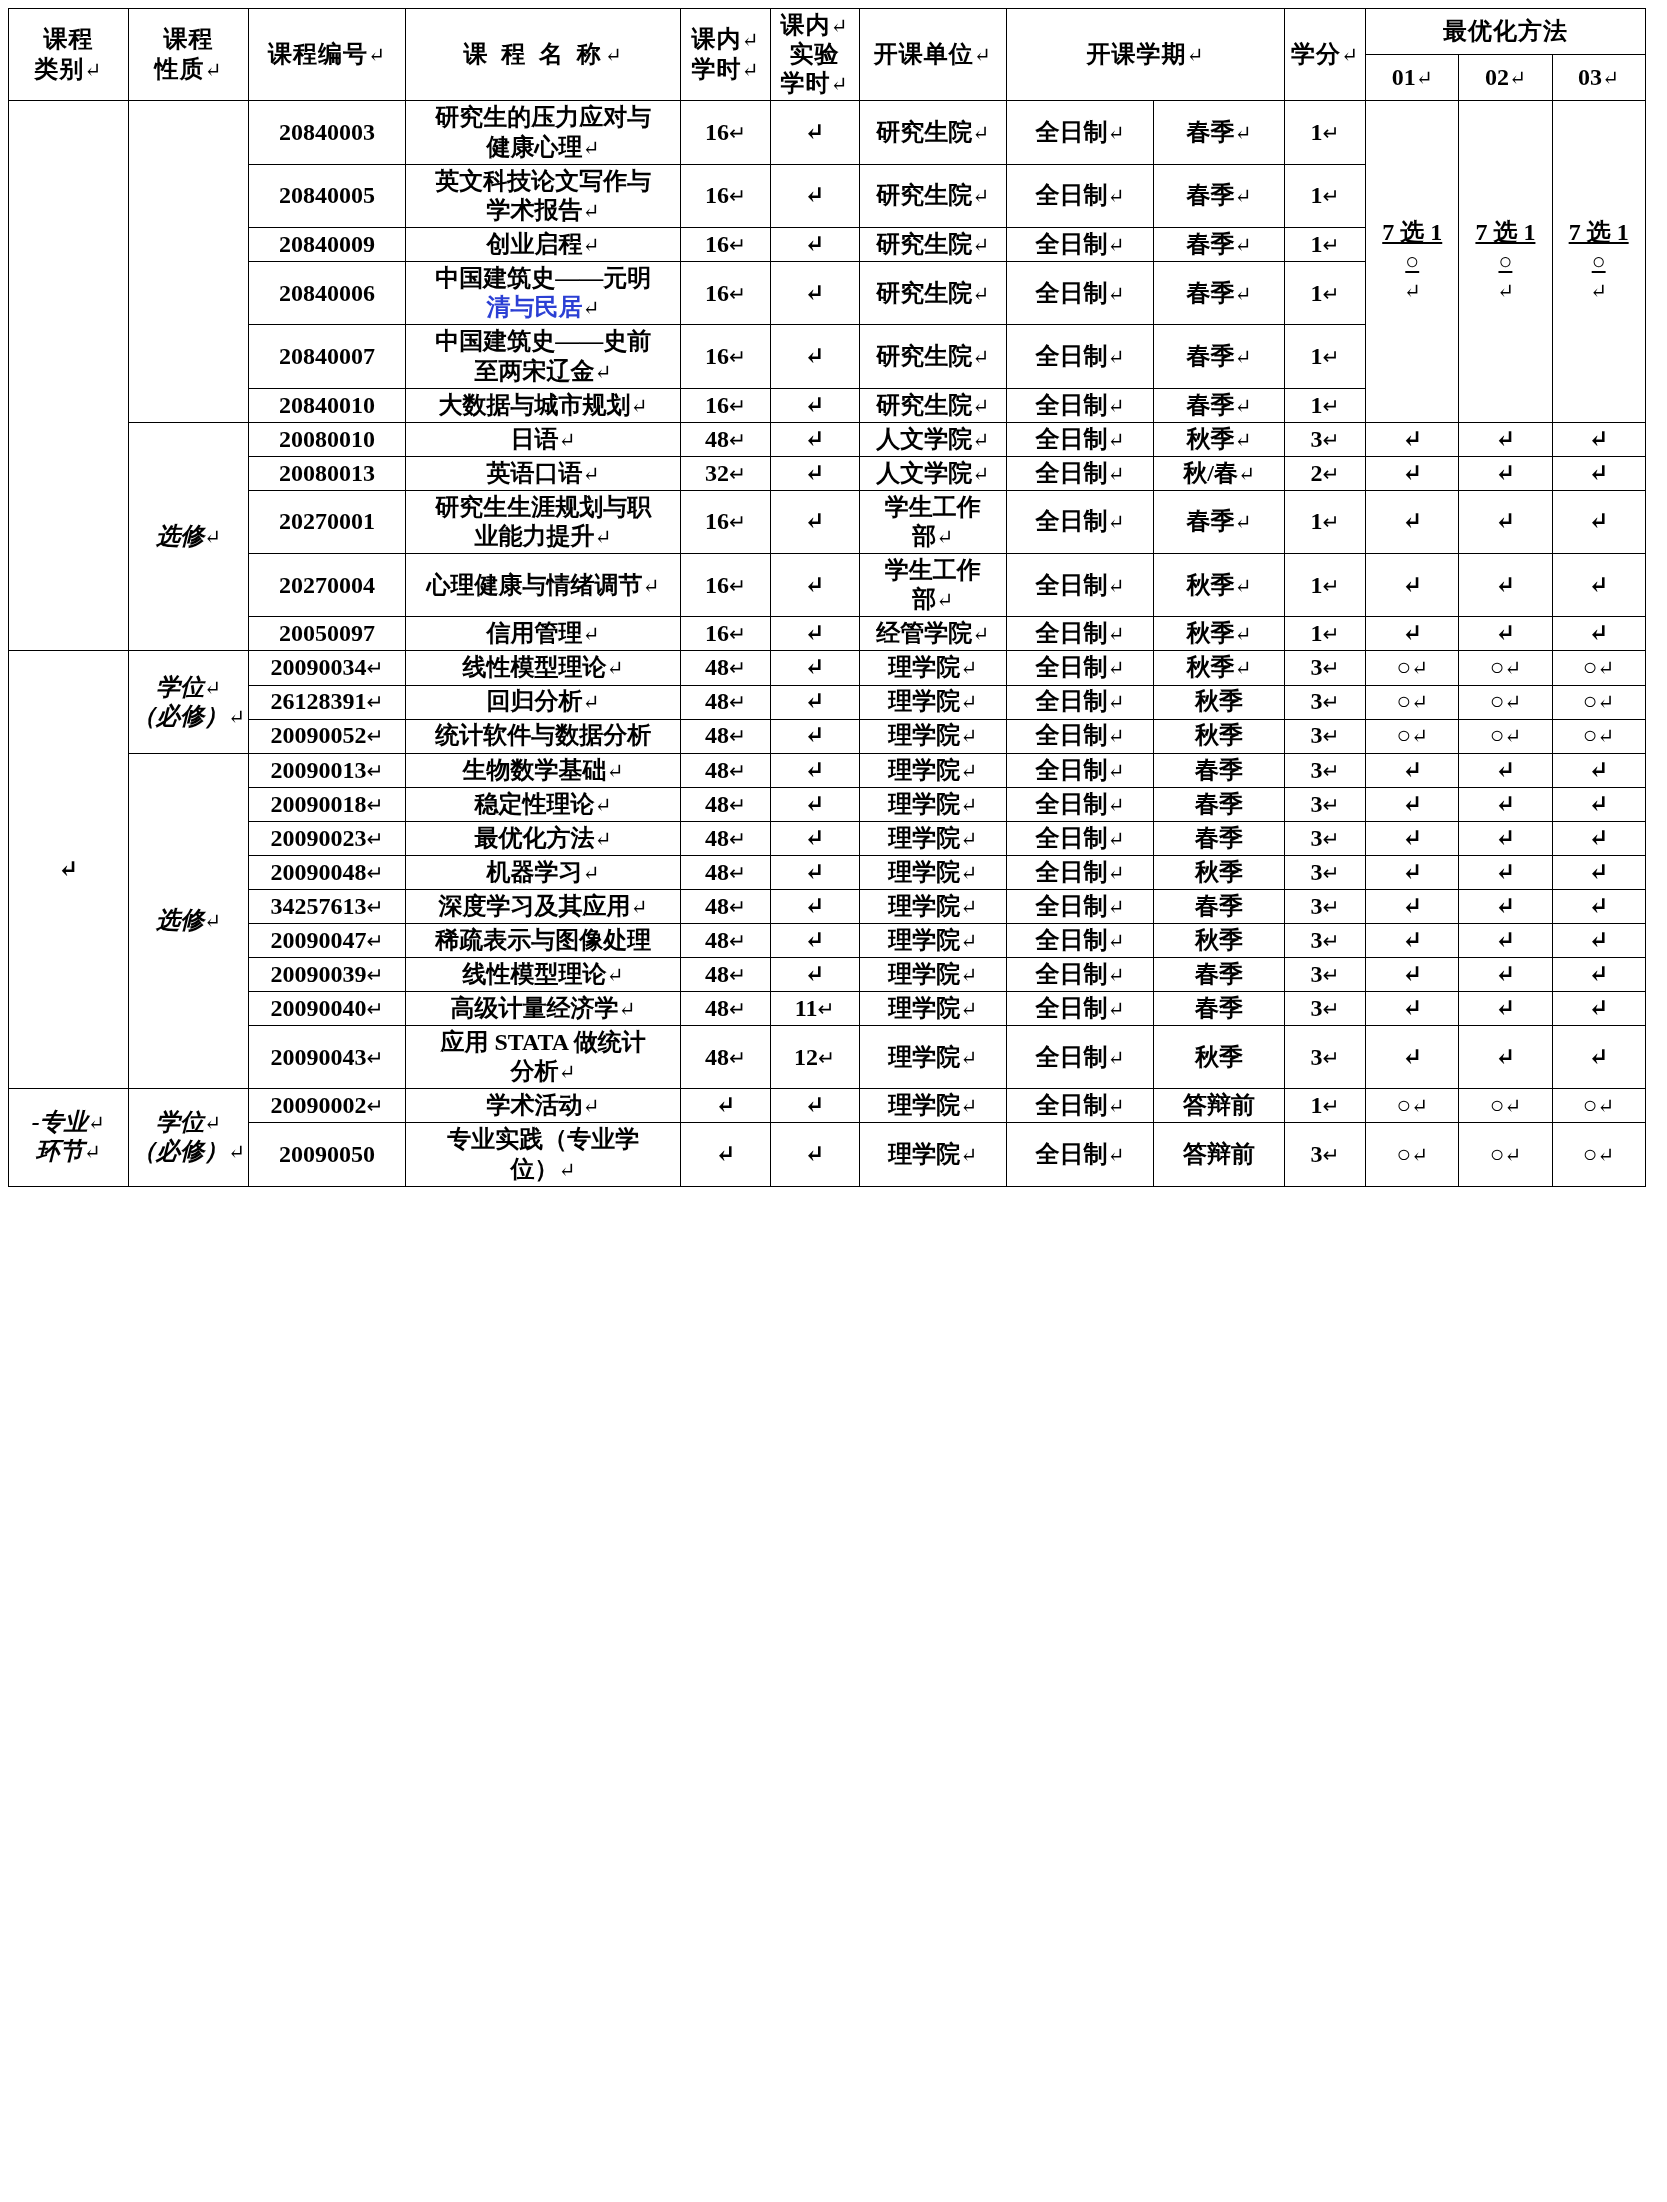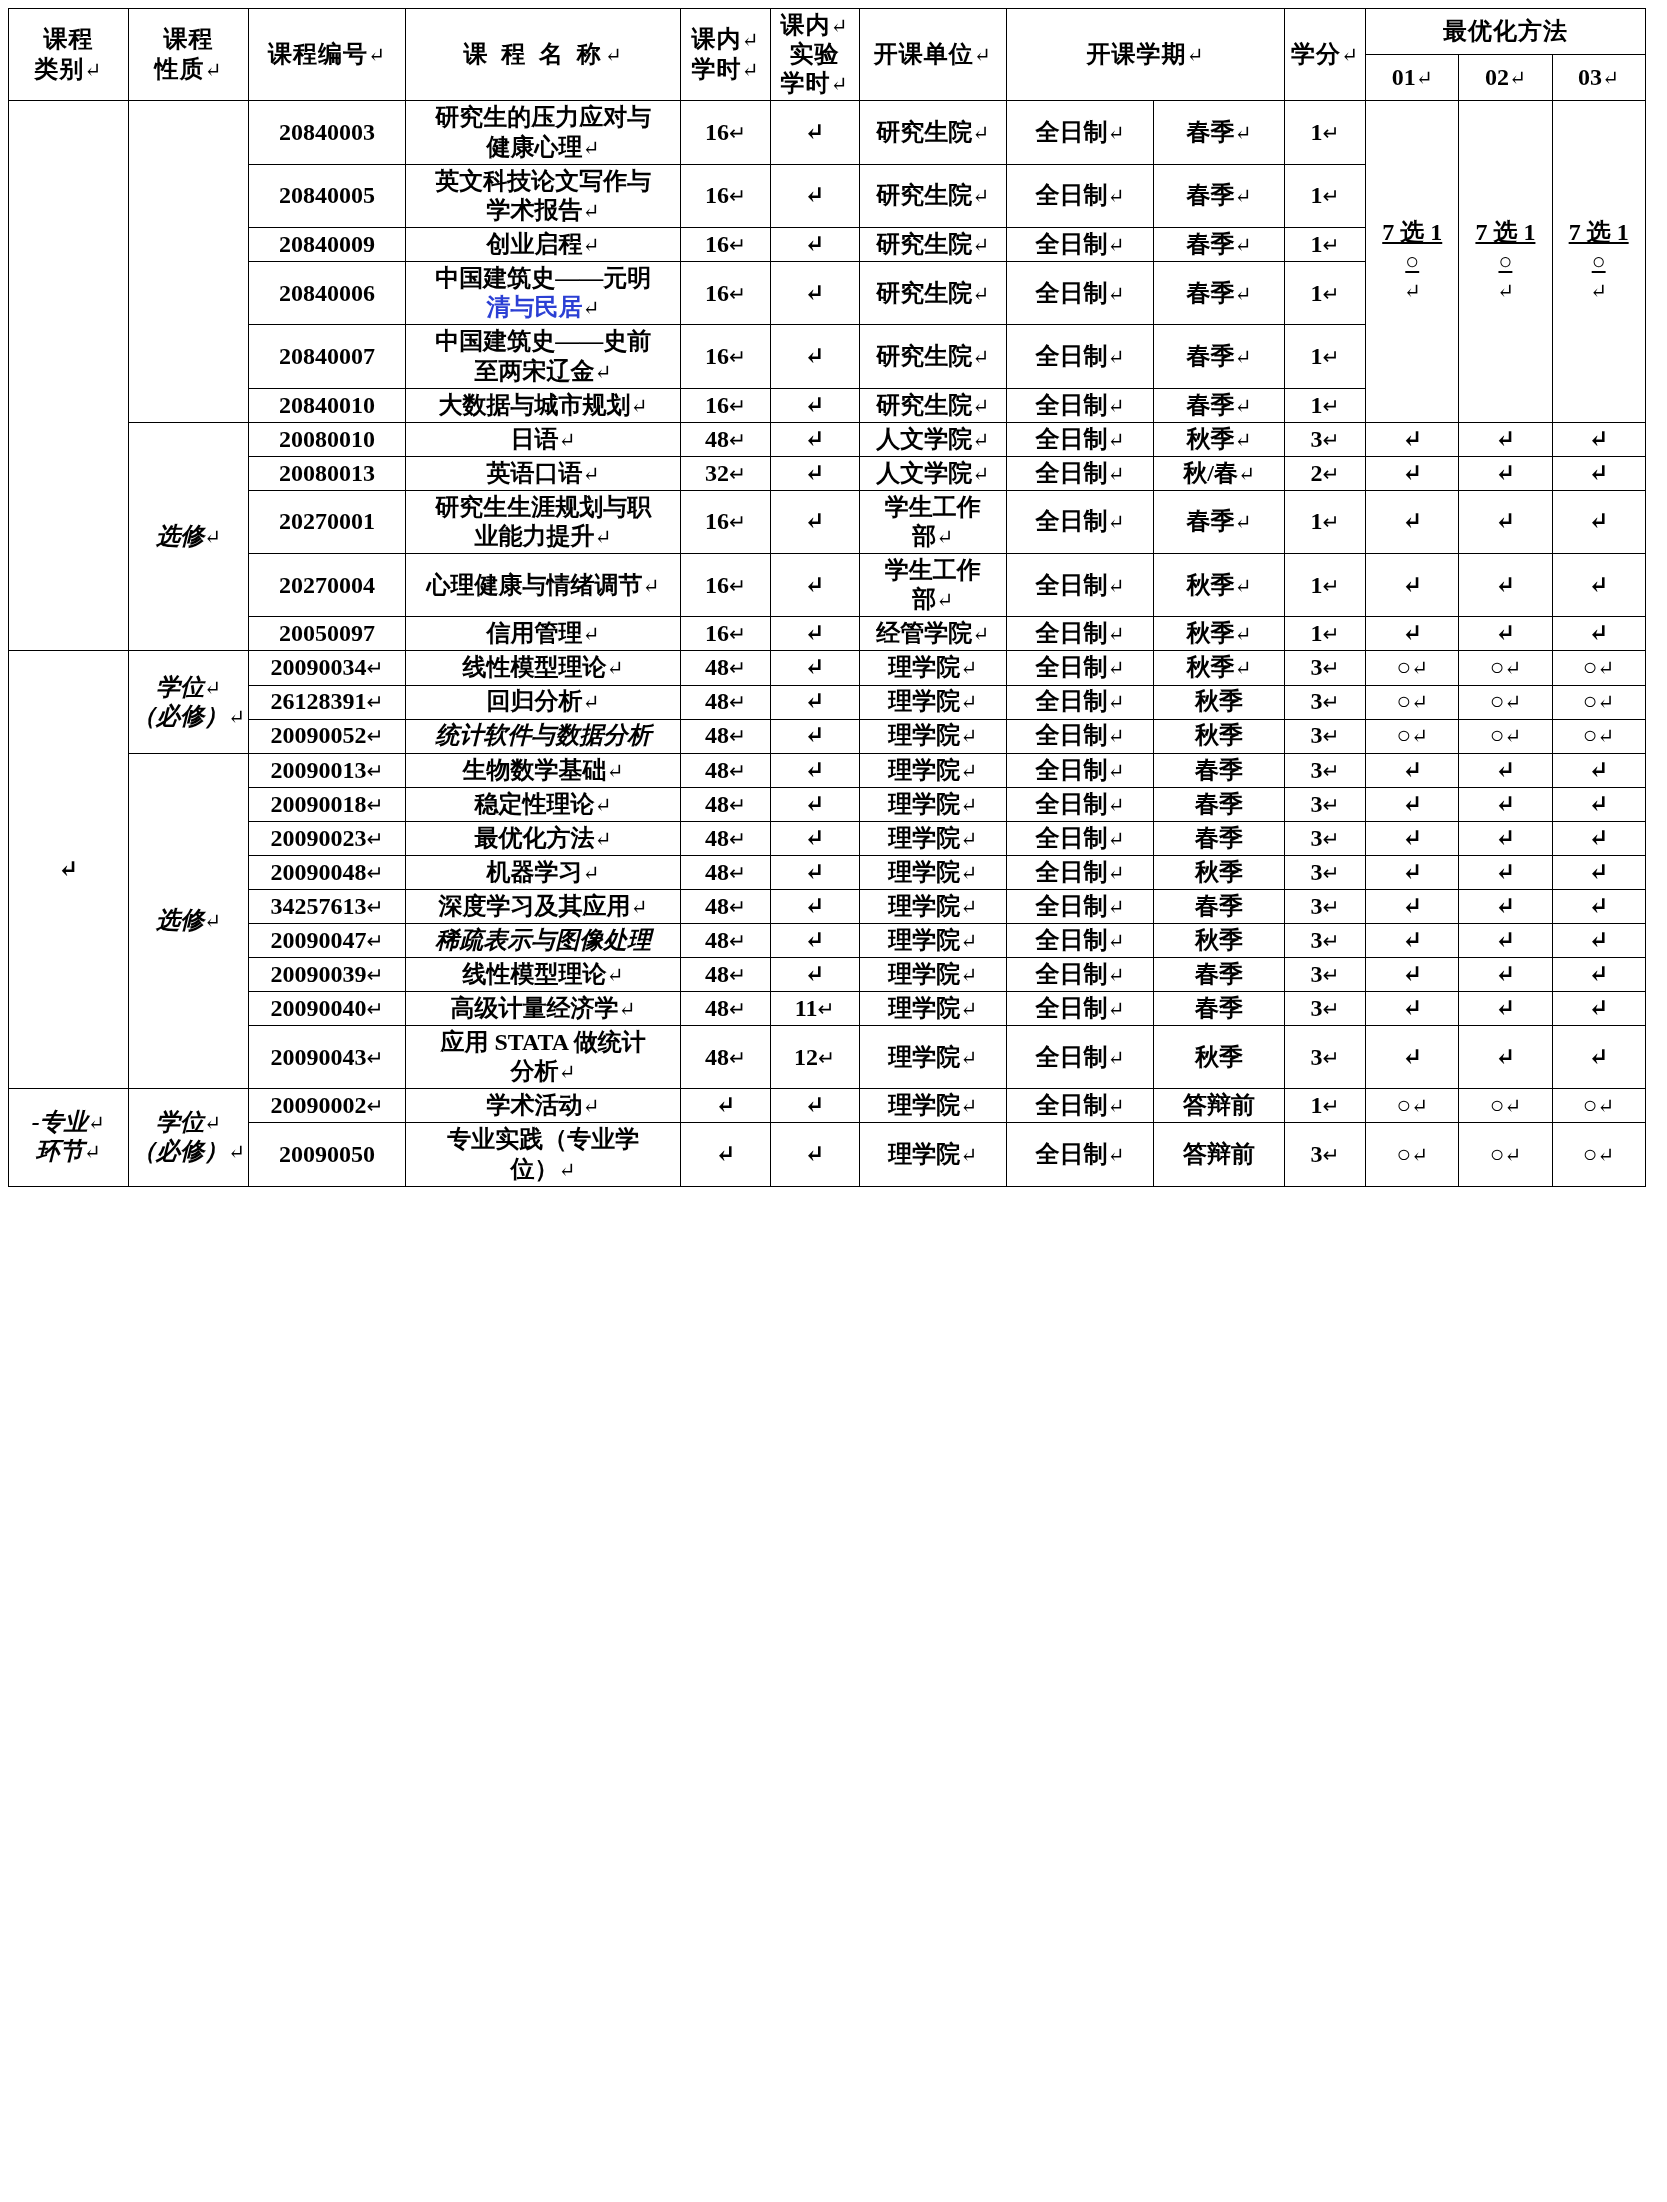--- a/index.html
+++ b/index.html
@@ -86,21 +86,21 @@
     font-style: italic;
   }
   .leftmark {
     font-weight: normal;
     font-size: 20.4px;
     text-align: left;
     vertical-align: bottom;
     padding-left: 5.8px;
   }
   .two-line { line-height: 1.2; }
-  .sm { font-size: 23px; font-style: italic; }
+  .sm { font-size: 23px; }
 </style>
 </head>
 <body>
 
 <div class="page">
   <table class="course-table">
     <colgroup>
       <col style="width:89px">
       <col style="width:89px">
       <col style="width:116px">

